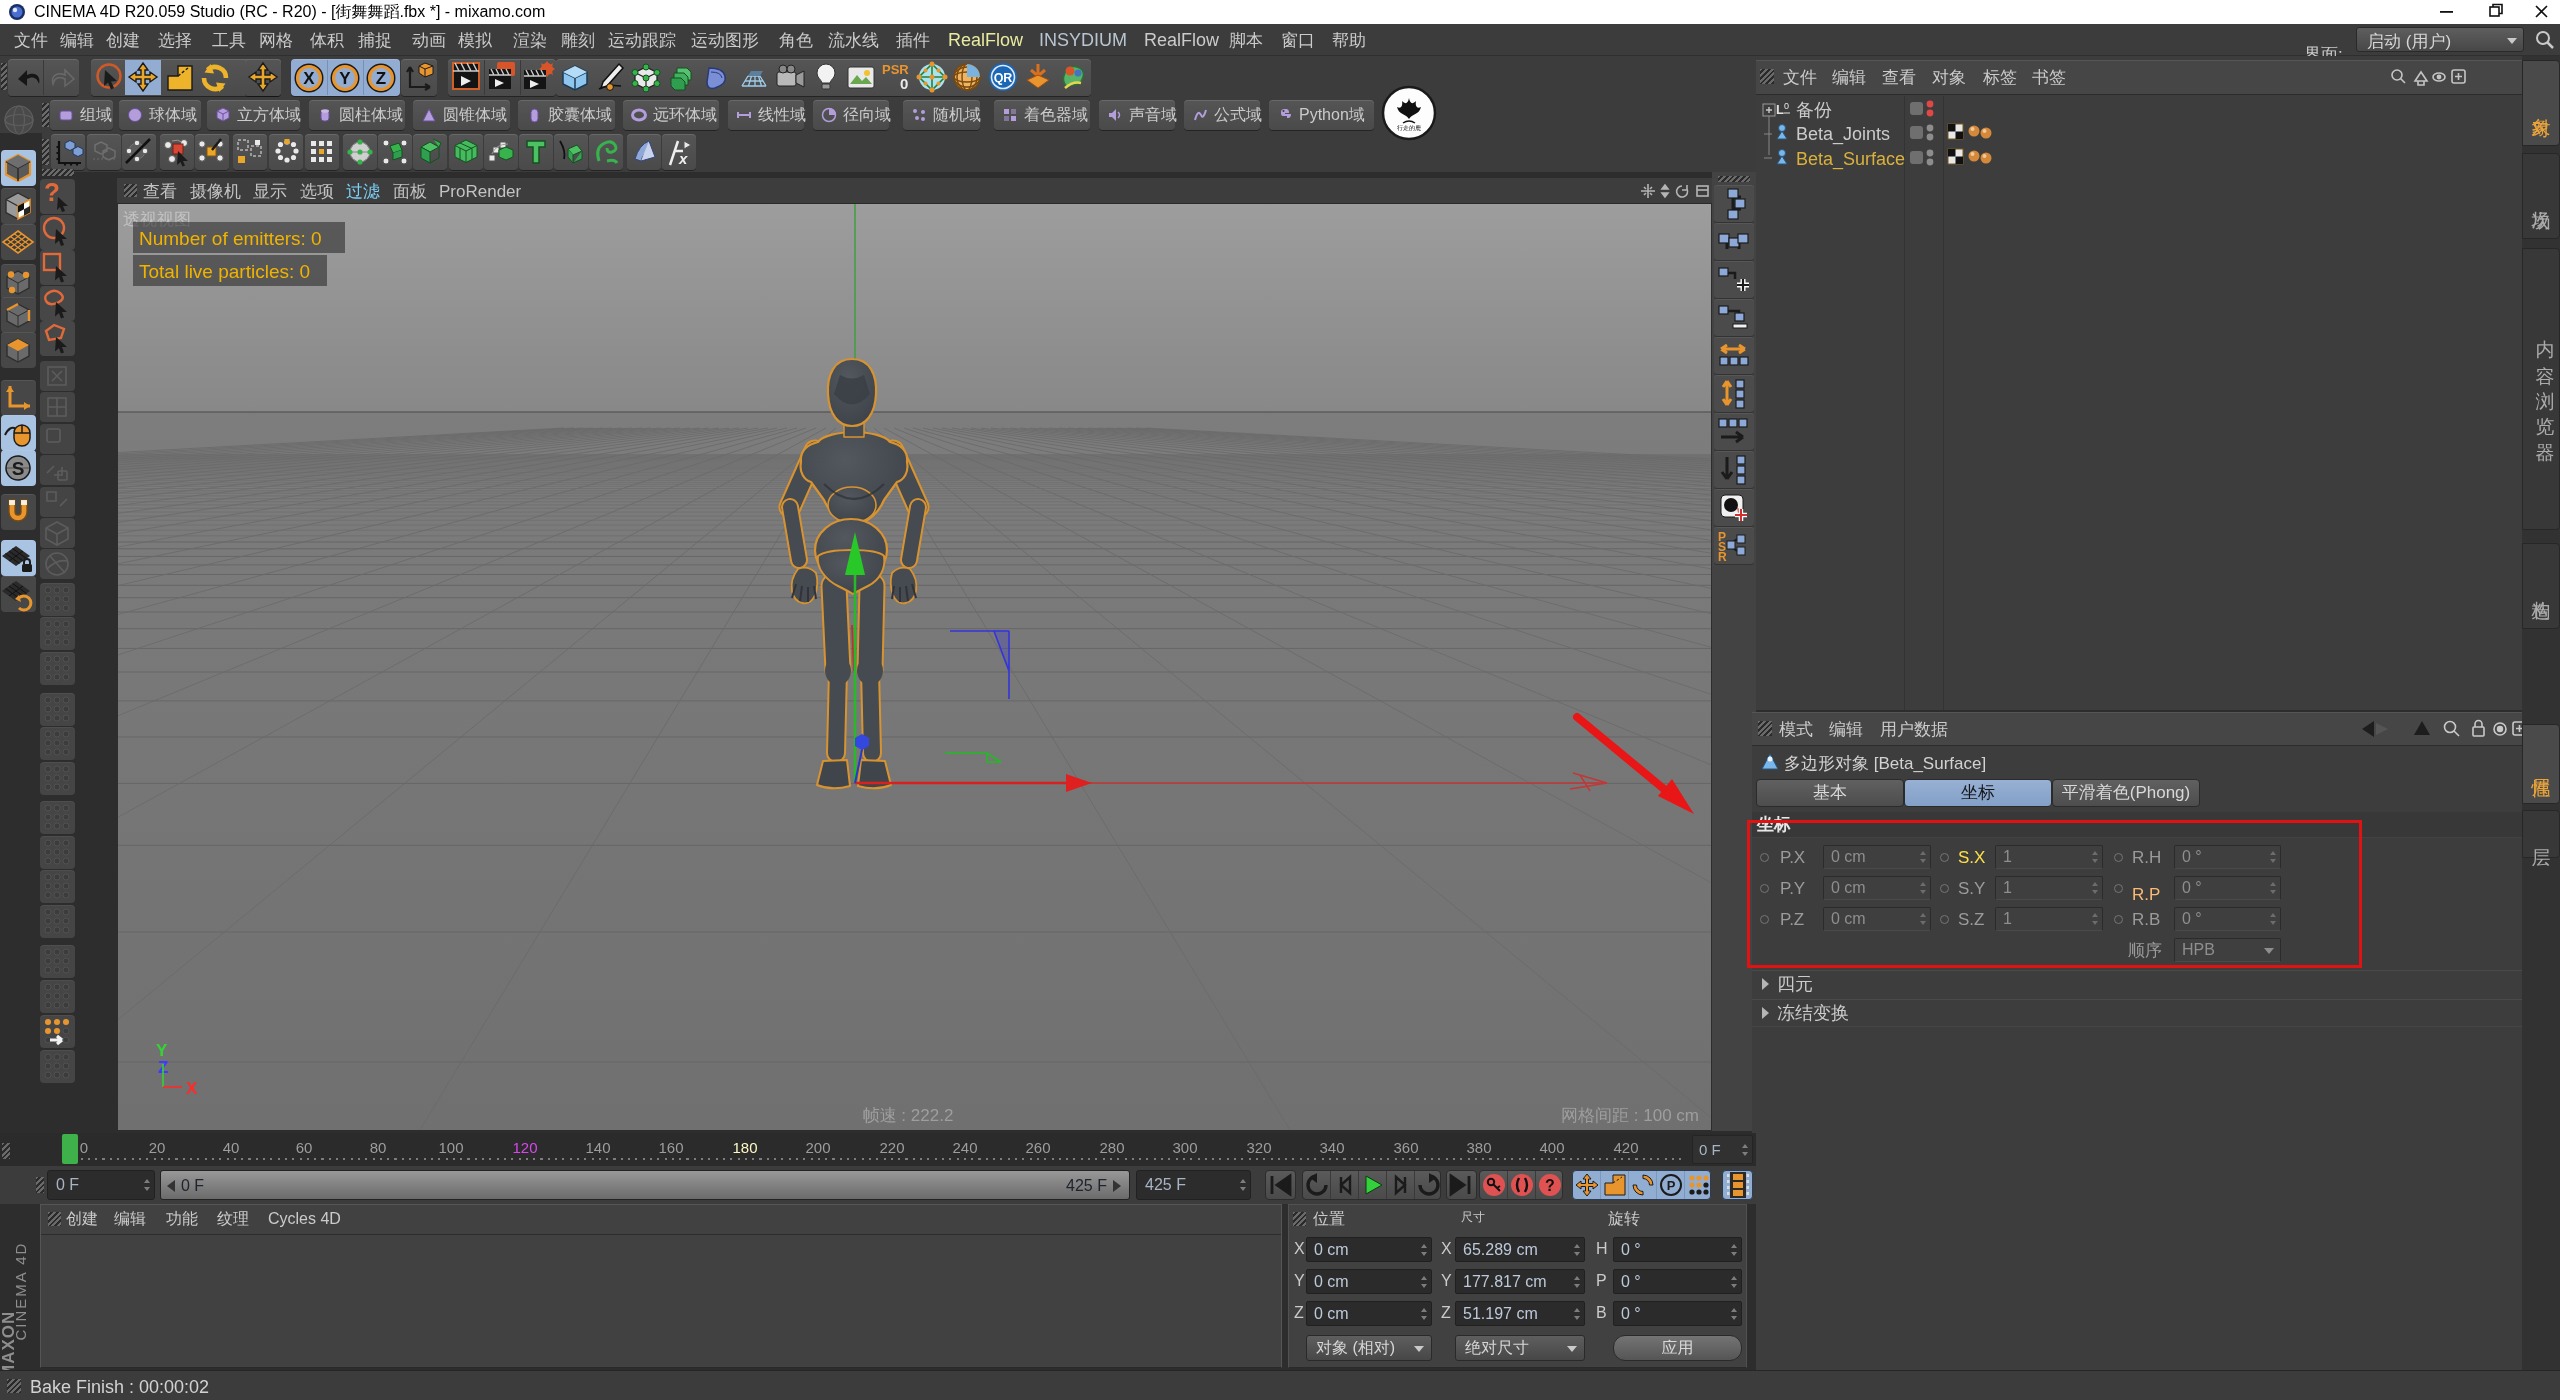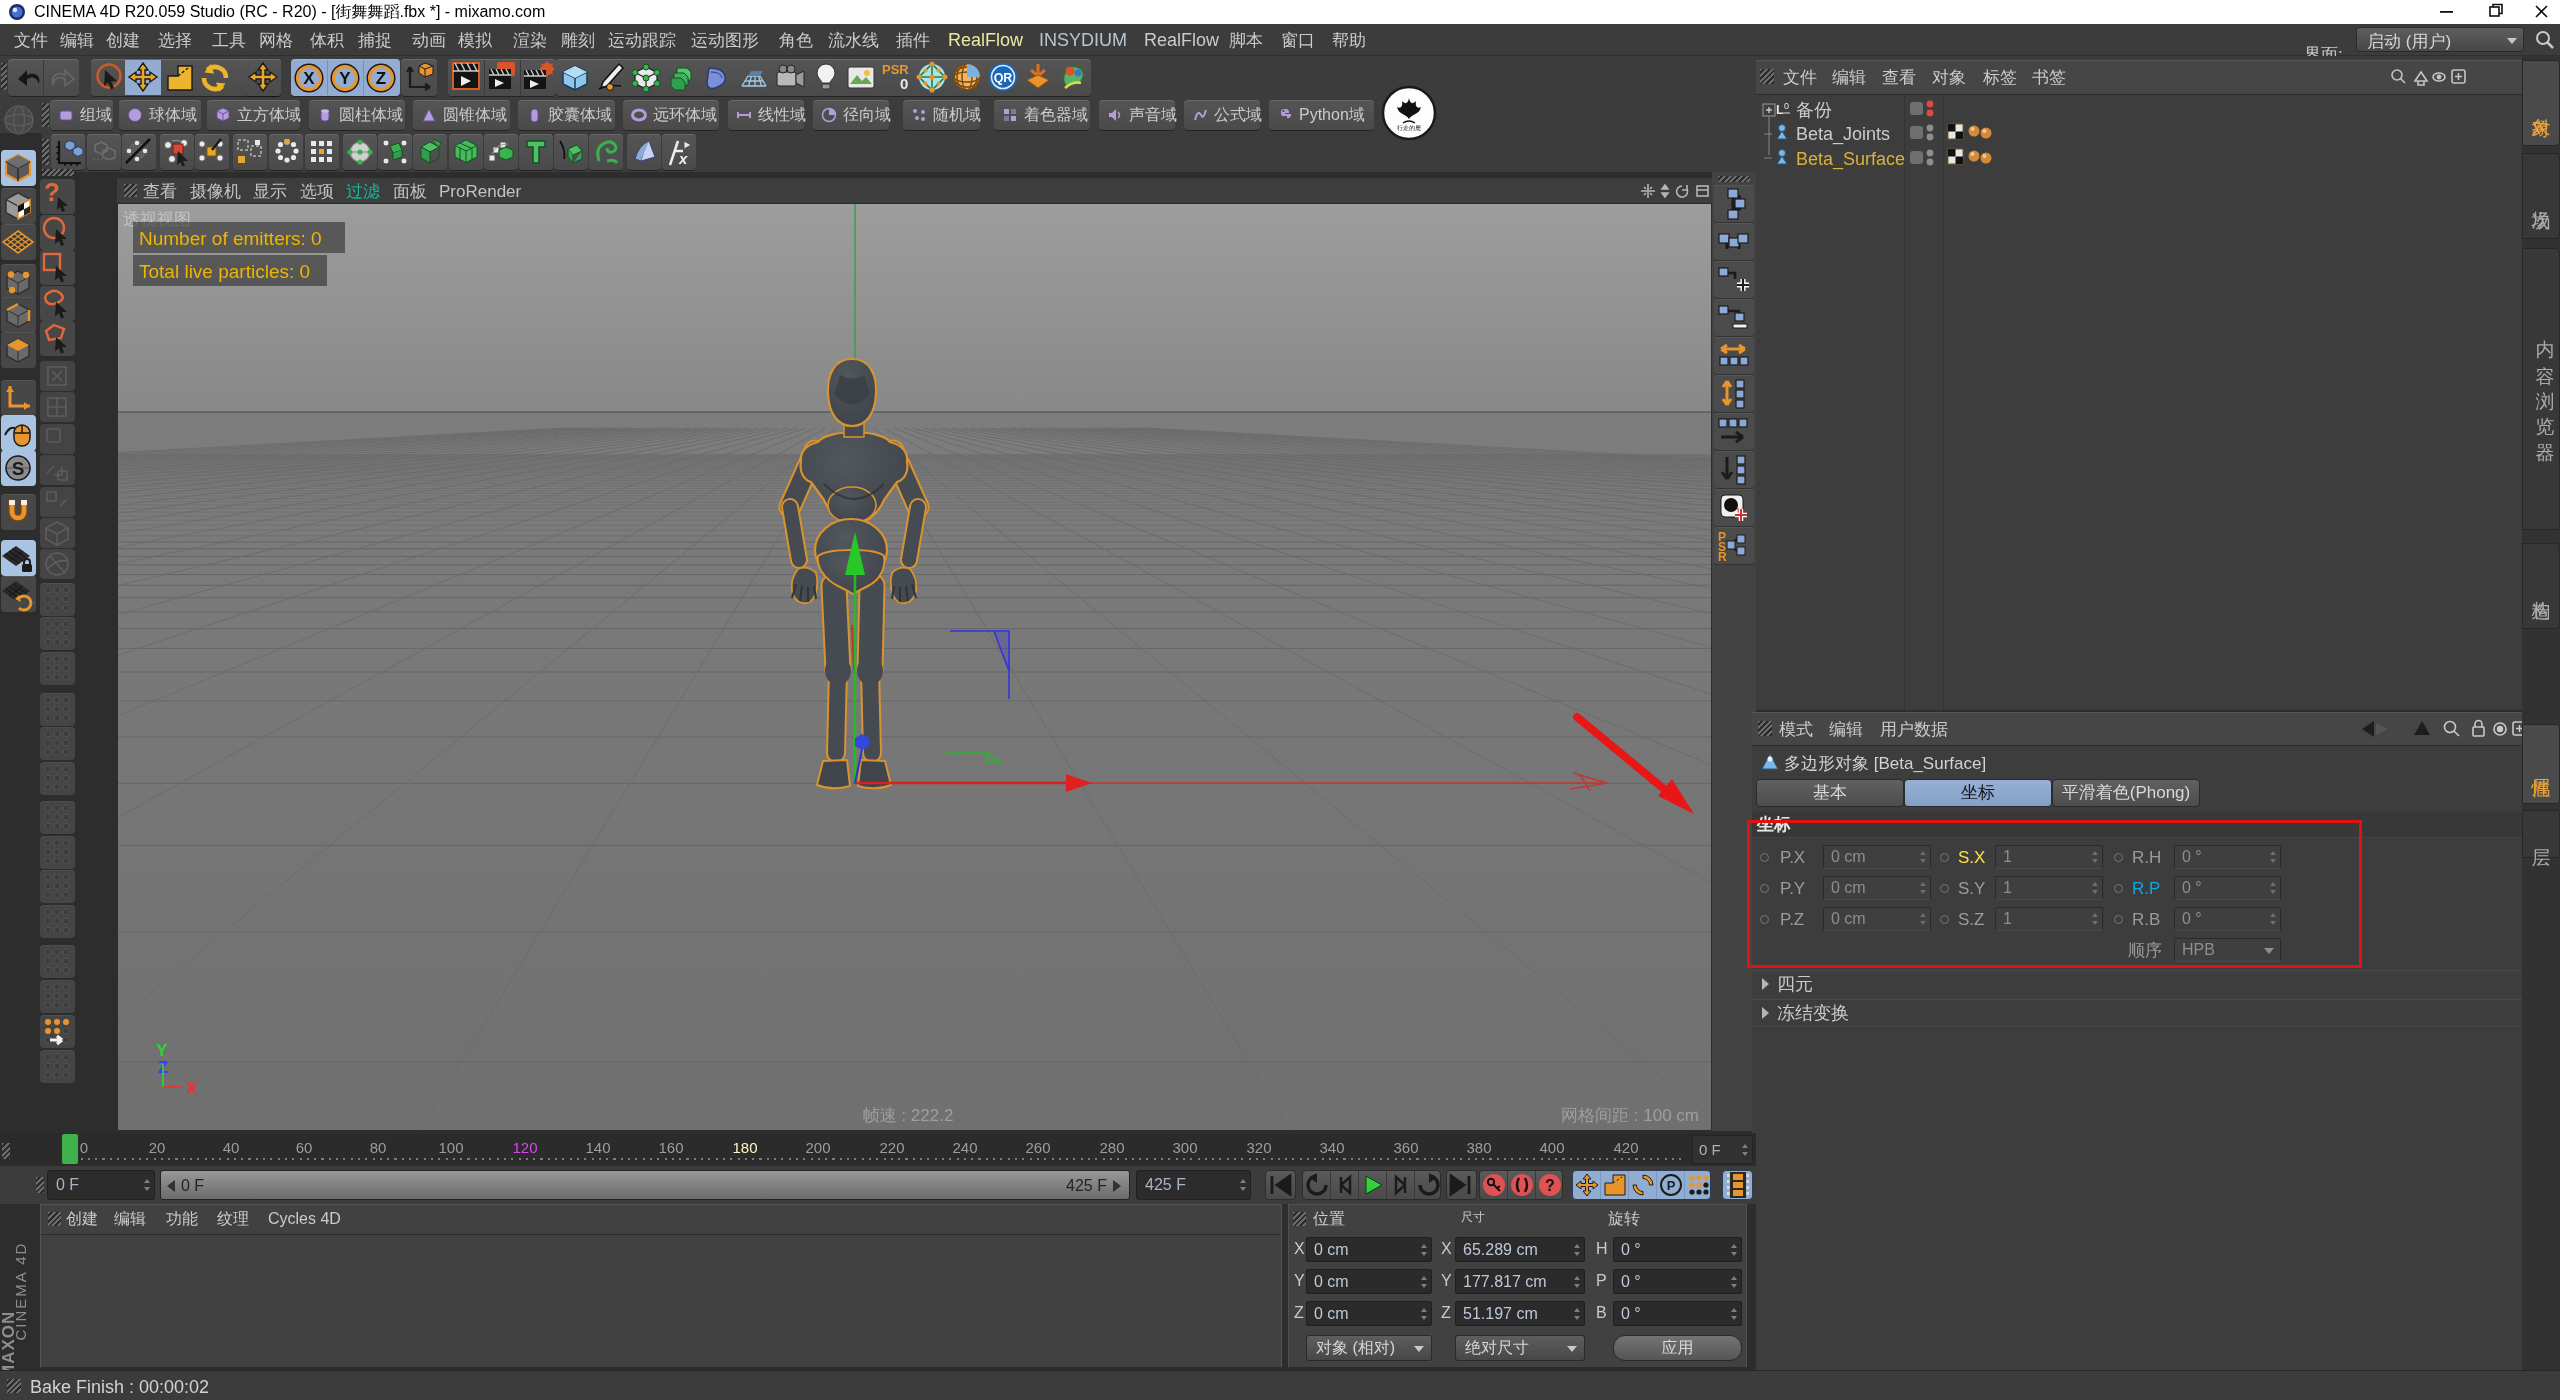--- a/index.html
+++ b/index.html
@@ -906,21 +906,21 @@
       </g>
     </svg>
 </div>
 
 <div class="abs" id="vpmenu" style="left:117px;top:178px;width:1595px;height:26px;background:#3d3d3d;border-bottom:1px solid #2a2a2a">
   <div class="grip" style="left:7px;top:6px;width:13px;height:13px"></div>
   <div class="tx" style="left:26px;top:5px;color:#c3c3c3">查看</div>
   <div class="tx" style="left:73px;top:5px;color:#c3c3c3">摄像机</div>
   <div class="tx" style="left:136px;top:5px;color:#c3c3c3">显示</div>
   <div class="tx" style="left:183px;top:5px;color:#c3c3c3">选项</div>
-  <div class="tx" style="left:229px;top:5px;color:#14b8a6">过滤</div>
+  <div class="tx" style="left:229px;top:5px;color:#7dd3fc">过滤</div>
   <div class="tx" style="left:276px;top:5px;color:#c3c3c3">面板</div>
   <div class="tx" style="left:322px;top:5px;color:#c3c3c3">ProRender</div>
   <svg width="70" height="16" style="left:1523px;top:5px">
       <g stroke="#b5b5b5" stroke-width="1.6" fill="none">
         <path d="M8 1 V15 M1 8 H15 M4 4 l2 2 M12 4 l-2 2 M4 12 l2-2 M12 12 l-2-2"></path>
         <path d="M25 2 l-3 4 h6 Z M25 14 l-3-4 h6 Z" fill="#b5b5b5"></path>
         <path d="M42 3 a5.5 5.5 0 1 0 5 3 M47 2 v5 h-5"></path>
         <rect x="57" y="3" width="11" height="10"></rect>
         <path d="M57 7 h11"></path>
       </g>
@@ -1350,21 +1350,21 @@
   <div class="abs" style="left:362px;top:141px;width:9px;height:9px;border:1.5px solid #757575;border-radius:50%"></div>
   <div class="tx" style="left:380px;top:137px;color:#9b9b9b">R.H</div>
   <div class="abs" style="left:422px;top:133px;width:107px;height:24px;background:#3f3f3f;border:1px solid #2b2b2b;border-bottom-color:#4a4a4a;border-radius:2px;color:#8e8e8e;font-size:16px;line-height:22px;padding:0 7px">0 °<div class="spin" style="opacity:.5"></div></div>
   <div class="abs" style="left:8px;top:172px;width:9px;height:9px;border:1.5px solid #757575;border-radius:50%"></div>
   <div class="tx" style="left:28px;top:168px;color:#9b9b9b">P.Y</div>
   <div class="abs" style="left:71px;top:164px;width:108px;height:24px;background:#3f3f3f;border:1px solid #2b2b2b;border-bottom-color:#4a4a4a;border-radius:2px;color:#8e8e8e;font-size:16px;line-height:22px;padding:0 7px">0 cm<div class="spin" style="opacity:.5"></div></div>
   <div class="abs" style="left:188px;top:172px;width:9px;height:9px;border:1.5px solid #757575;border-radius:50%"></div>
   <div class="tx" style="left:206px;top:168px;color:#9b9b9b">S.Y</div>
   <div class="abs" style="left:243px;top:164px;width:108px;height:24px;background:#3f3f3f;border:1px solid #2b2b2b;border-bottom-color:#4a4a4a;border-radius:2px;color:#8e8e8e;font-size:16px;line-height:22px;padding:0 7px">1<div class="spin" style="opacity:.5"></div></div>
   <div class="abs" style="left:362px;top:172px;width:9px;height:9px;border:1.5px solid #757575;border-radius:50%"></div>
-  <div class="tx" style="left:380px;top:168px;color:#0ea5e9">R.P</div>
+  <div class="tx" style="left:380px;top:174px;color:#fdba74">R.P</div>
   <div class="abs" style="left:422px;top:164px;width:107px;height:24px;background:#3f3f3f;border:1px solid #2b2b2b;border-bottom-color:#4a4a4a;border-radius:2px;color:#8e8e8e;font-size:16px;line-height:22px;padding:0 7px">0 °<div class="spin" style="opacity:.5"></div></div>
   <div class="abs" style="left:8px;top:203px;width:9px;height:9px;border:1.5px solid #757575;border-radius:50%"></div>
   <div class="tx" style="left:28px;top:199px;color:#9b9b9b">P.Z</div>
   <div class="abs" style="left:71px;top:195px;width:108px;height:24px;background:#3f3f3f;border:1px solid #2b2b2b;border-bottom-color:#4a4a4a;border-radius:2px;color:#8e8e8e;font-size:16px;line-height:22px;padding:0 7px">0 cm<div class="spin" style="opacity:.5"></div></div>
   <div class="abs" style="left:188px;top:203px;width:9px;height:9px;border:1.5px solid #757575;border-radius:50%"></div>
   <div class="tx" style="left:206px;top:199px;color:#9b9b9b">S.Z</div>
   <div class="abs" style="left:243px;top:195px;width:108px;height:24px;background:#3f3f3f;border:1px solid #2b2b2b;border-bottom-color:#4a4a4a;border-radius:2px;color:#8e8e8e;font-size:16px;line-height:22px;padding:0 7px">1<div class="spin" style="opacity:.5"></div></div>
   <div class="abs" style="left:362px;top:203px;width:9px;height:9px;border:1.5px solid #757575;border-radius:50%"></div>
   <div class="tx" style="left:380px;top:199px;color:#9b9b9b">R.B</div>
   <div class="abs" style="left:422px;top:195px;width:107px;height:24px;background:#3f3f3f;border:1px solid #2b2b2b;border-bottom-color:#4a4a4a;border-radius:2px;color:#8e8e8e;font-size:16px;line-height:22px;padding:0 7px">0 °<div class="spin" style="opacity:.5"></div></div>

